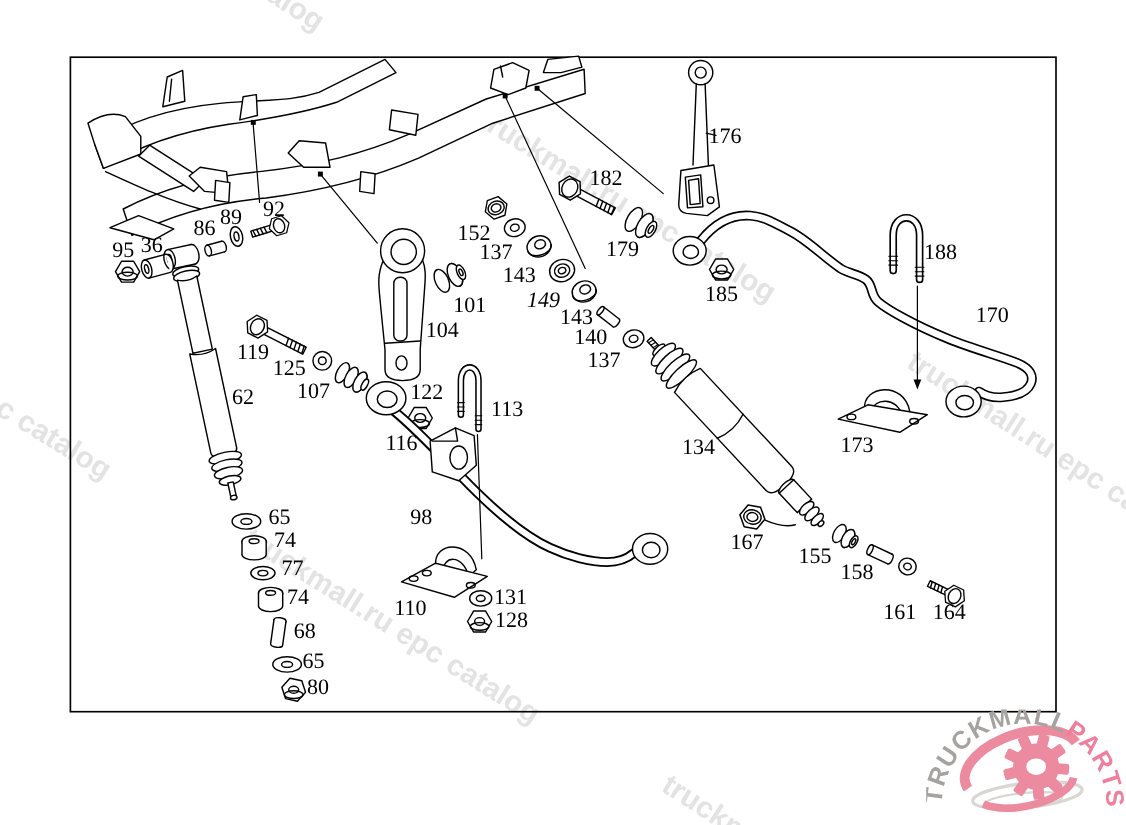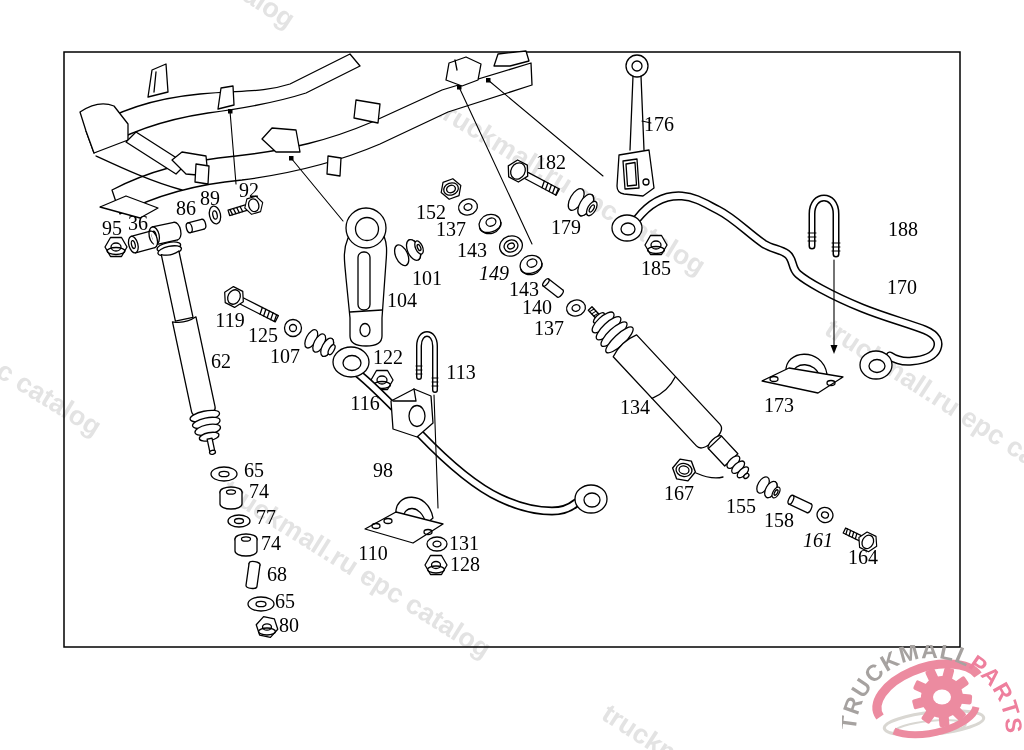--- a/index.html
+++ b/index.html
@@ -392,28 +392,28 @@
       <div class="plabel" style="left: 451px; top: 229px;">137</div>
       <div class="plabel" style="left: 472px; top: 250px;">143</div>
       <div class="plabel" style="left: 494px; top: 273px; font-style: italic;">149</div>
       <div class="plabel" style="left: 524px; top: 289px;">143</div>
       <div class="plabel" style="left: 537px; top: 307px;">140</div>
       <div class="plabel" style="left: 549px; top: 328px;">137</div>
       <div class="plabel" style="left: 551px; top: 162px;">182</div>
       <div class="plabel" style="left: 566px; top: 227px;">179</div>
       <div class="plabel" style="left: 659px; top: 124px;">176</div>
       <div class="plabel" style="left: 656px; top: 268px;">185</div>
-      <div class="plabel" style="left: 855px; top: 229px; margin-left: 48px;">188</div>
+      <div class="plabel" style="left: 855px; top: 229px;">188</div>
       <div class="plabel" style="left: 902px; top: 287px;">170</div>
       <div class="plabel" style="left: 779px; top: 405px;">173</div>
       <div class="plabel" style="left: 623px; top: 407px; margin-left: 12px;">134</div>
       <div class="plabel" style="left: 679px; top: 493px;">167</div>
       <div class="plabel" style="left: 741px; top: 506px;">155</div>
       <div class="plabel" style="left: 779px; top: 520px;">158</div>
-      <div class="plabel" style="left: 818px; top: 540px; font-style: italic;">161</div>
+      <div class="plabel" style="left: 818px; top: 557px;">161</div>
       <div class="plabel" style="left: 863px; top: 557px;">164</div>
       <div class="plabel" style="left: 461px; top: 372px; text-align: center;">113</div>
       <div class="plabel" style="left: 365px; top: 403px;">116</div>
       <div class="plabel" style="left: 383px; top: 470px;">98</div>
       <div class="plabel" style="left: 373px; top: 553px;">110</div>
       <div class="plabel" style="left: 464px; top: 543px;">131</div>
       <div class="plabel" style="left: 465px; top: 564px;">128</div>
       <div class="plabel" style="left: 254px; top: 470px;">65</div>
       <div class="plabel" style="left: 259px; top: 491px;">74</div>
       <div class="plabel" style="left: 266px; top: 517px;">77</div>

